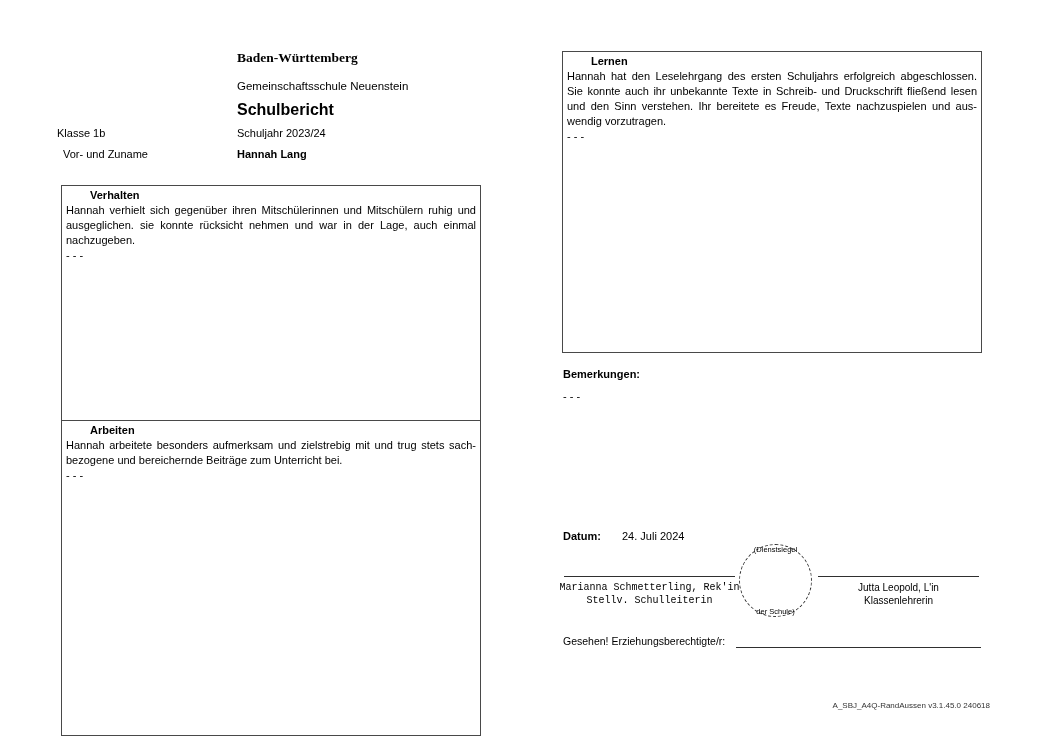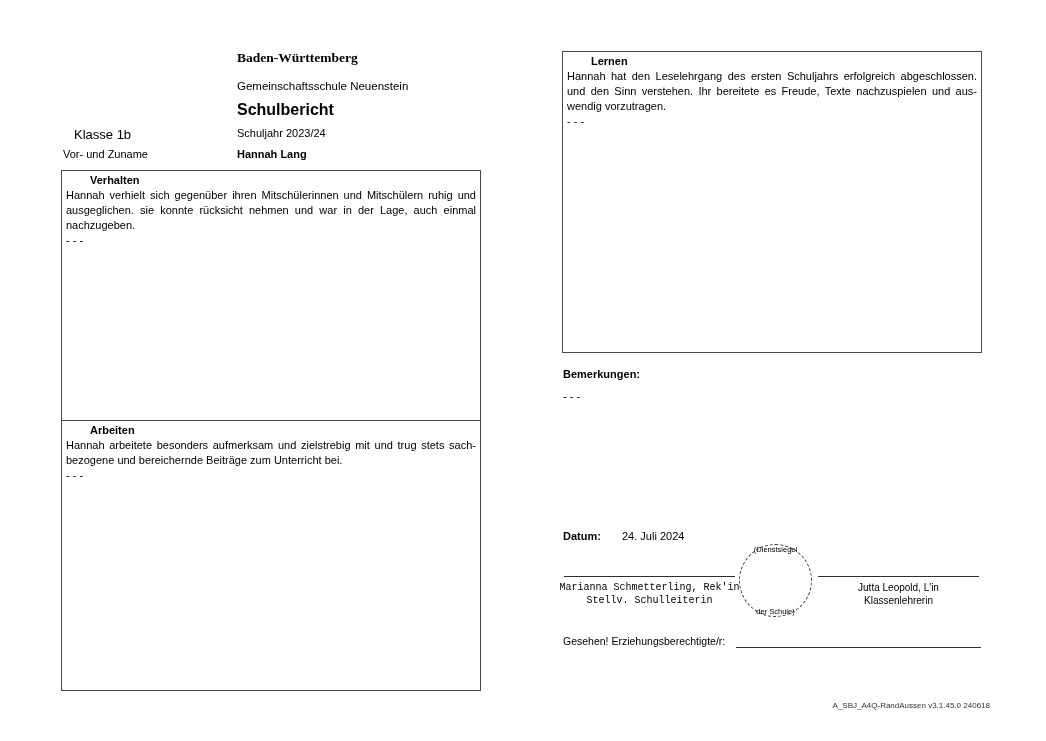--- a/index.html
+++ b/index.html
@@ -11,37 +11,37 @@
     color: #000000;
     font-family: "Liberation Sans", "DejaVu Sans", sans-serif;
     overflow: hidden;
   }
   .abs { position: absolute; }
 
   
   .brand      { left: 237px; top: 50px;  font-family: "Liberation Serif", "DejaVu Serif", serif; font-weight: bold; font-size: 13.5px; }
   .school     { left: 237px; top: 80px;  font-size: 11.5px; }
   .doc-title  { left: 237px; top: 101px; font-size: 16px; font-weight: bold; text-align: right; }
-  .klasse     { left: 74px;  top: 127px; font-size: 13px; }
+  .klasse     { left: 57px;  top: 127px; font-size: 11px; }
   .schuljahr  { left: 237px; top: 127px; font-size: 11px; }
   .name-label { left: 63px;  top: 148px; font-size: 11px; }
   .student    { left: 237px; top: 148px; font-size: 11px; font-weight: bold; }
 
   
   .box {
     position: absolute;
     box-sizing: border-box;
     border: 1px solid #494949;
     padding: 2px 4px 0 4px;
     font-size: 11px;
     line-height: 15px;
     background: #ffffff;
   }
-  .box-verhalten { left: 61px;  top: 170px; width: 420px; height: 295px; }
-  .box-arbeiten  { left: 61px;  top: 420px; width: 420px; height: 271px; }
+  .box-verhalten { left: 61px;  top: 185px; width: 420px; height: 295px; }
+  .box-arbeiten  { left: 61px;  top: 420px; width: 420px; height: 316px; }
   .box-lernen    { left: 562px; top: 51px;  width: 420px; height: 302px; }
   .box-title { font-weight: bold; margin-left: 24px; }
   .line { white-space: nowrap; }
   .just { text-align: justify; text-align-last: justify; white-space: normal; }
 
   
   .bem-label { left: 563px; top: 368px; font-size: 11px; font-weight: bold; }
   .bem-value { left: 563px; top: 390px; font-size: 11px; }
 
   
@@ -102,20 +102,21 @@
   <div class="box box-arbeiten">
     <div class="box-title">Arbeiten</div>
     <div class="line just">Hannah arbeitete besonders aufmerksam und zielstrebig mit und trug stets sach-</div>
     <div class="line">bezogene und bereichernde Beiträge zum Unterricht bei.</div>
     <div class="line">- - -</div>
   </div>
 
   <div class="box box-lernen">
     <div class="box-title">Lernen</div>
     <div class="line just">Hannah hat den Leselehrgang des ersten Schuljahrs erfolgreich abgeschlossen.</div>
+    <div class="line just">Sie konnte auch ihr unbekannte Texte in Schreib- und Druckschrift fließend lesen</div>
     <div class="line just">und den Sinn verstehen. Ihr bereitete es Freude, Texte nachzuspielen und aus-</div>
     <div class="line">wendig vorzutragen.</div>
     <div class="line">- - -</div>
   </div>
 
   <div class="abs bem-label">Bemerkungen:</div>
   <div class="abs bem-value">- - -</div>
 
   <div class="abs datum-label">Datum:</div>
   <div class="abs datum-value">24. Juli 2024</div>

